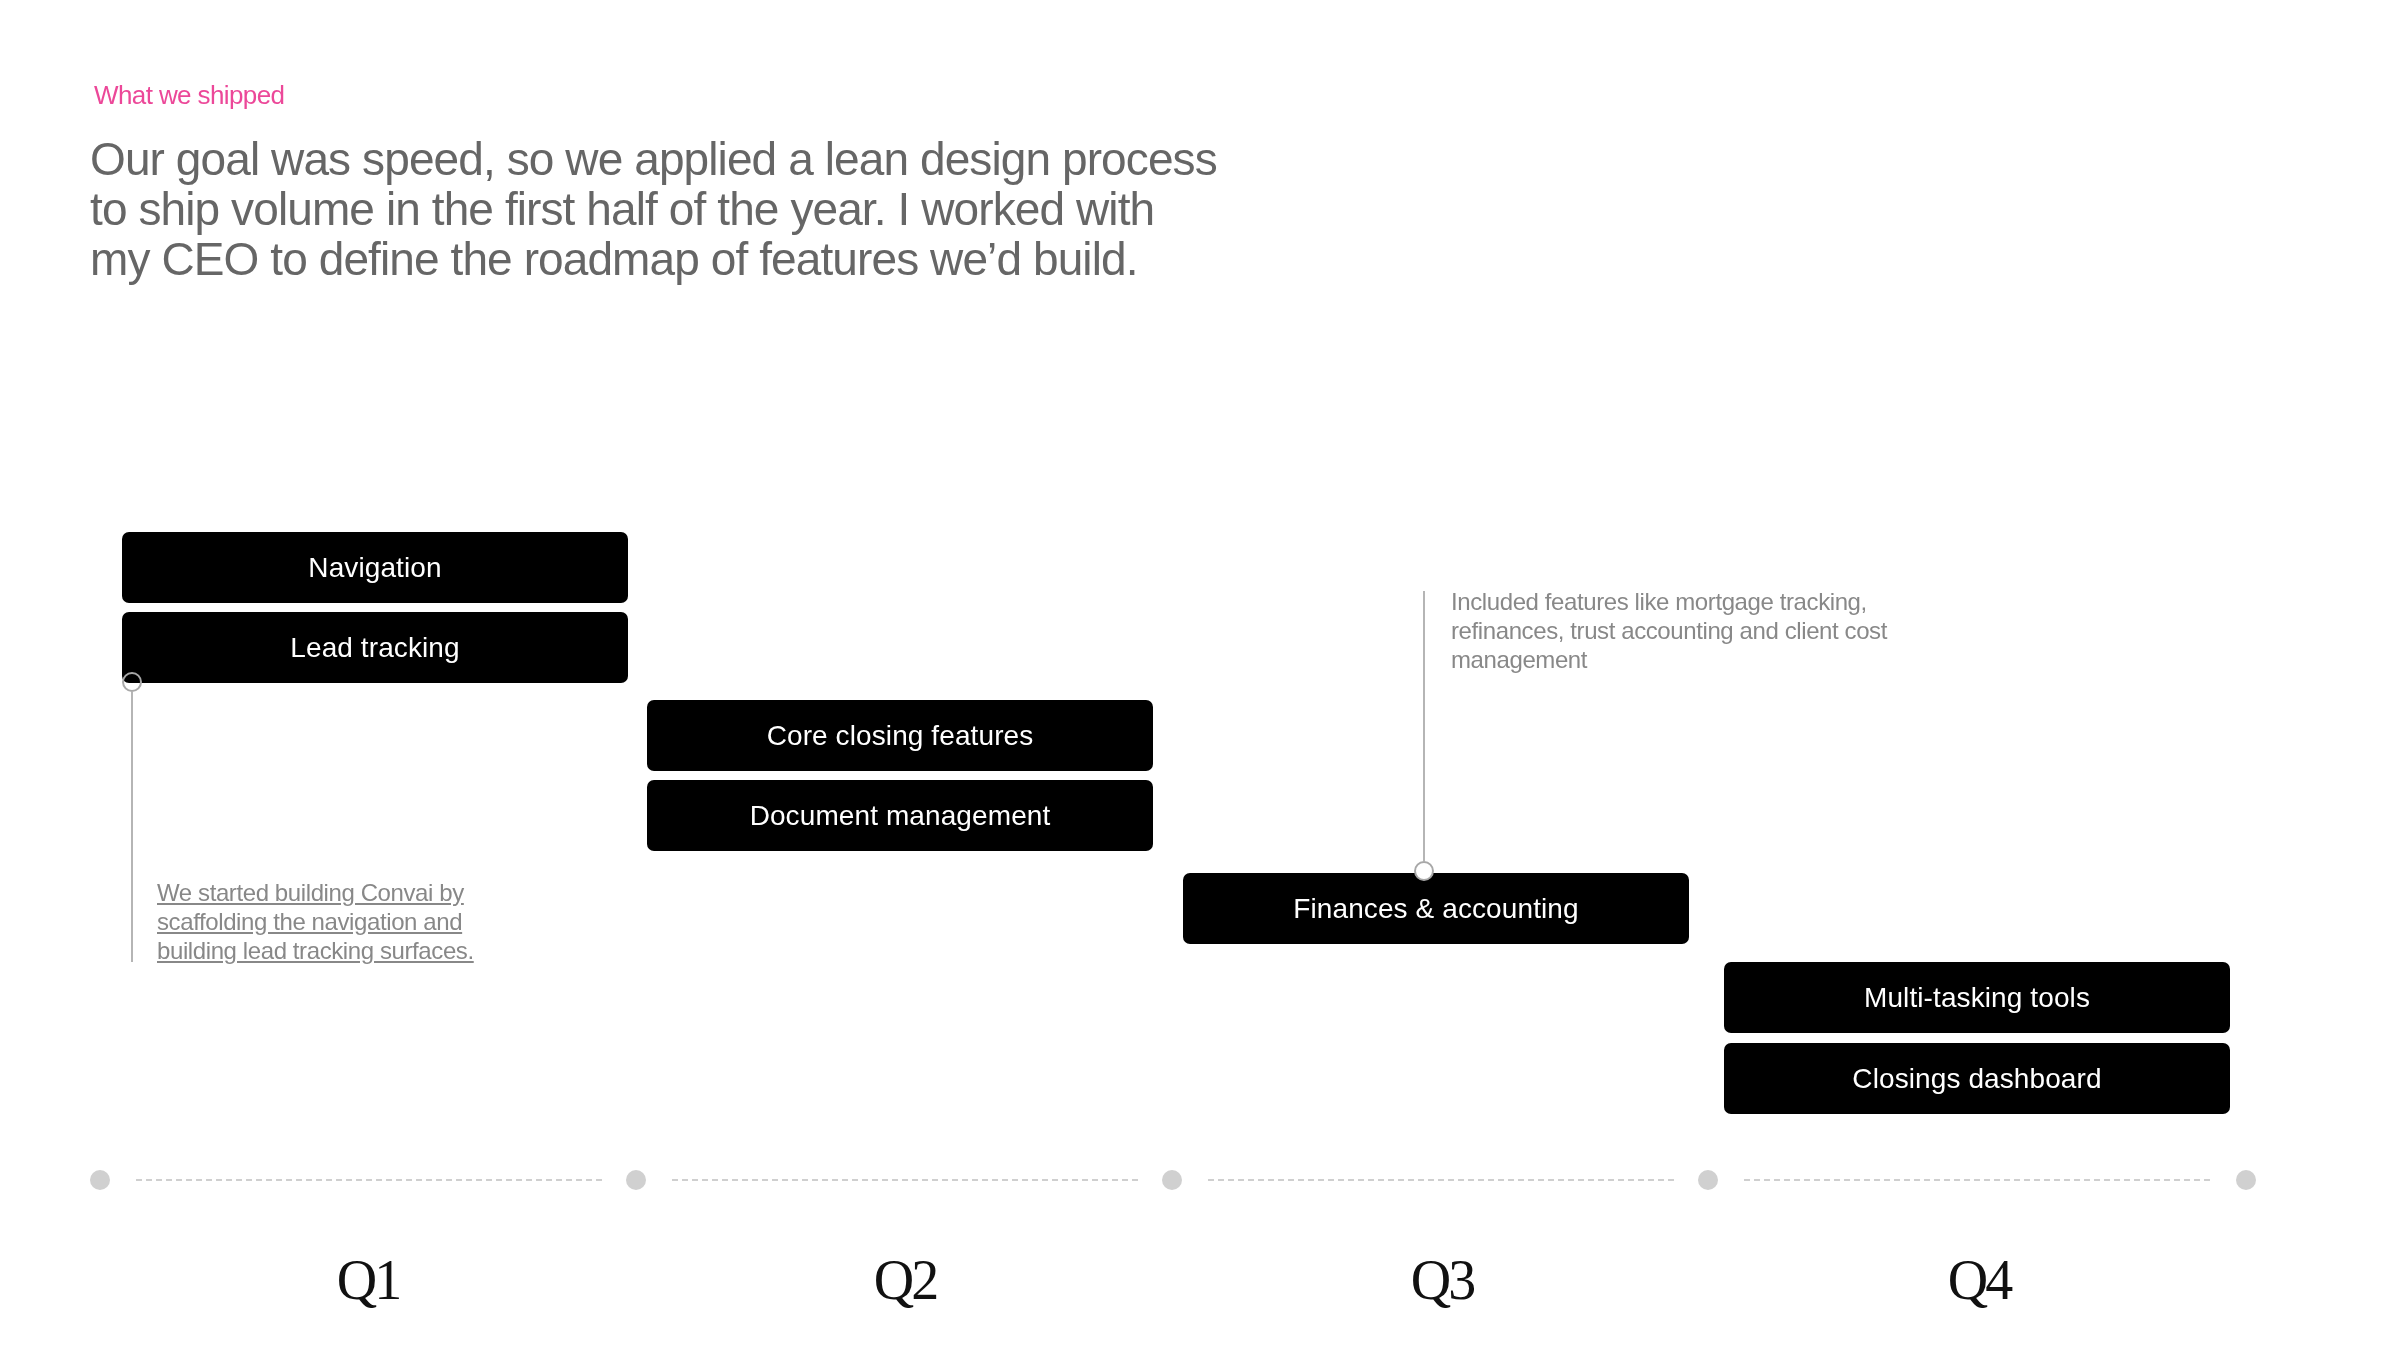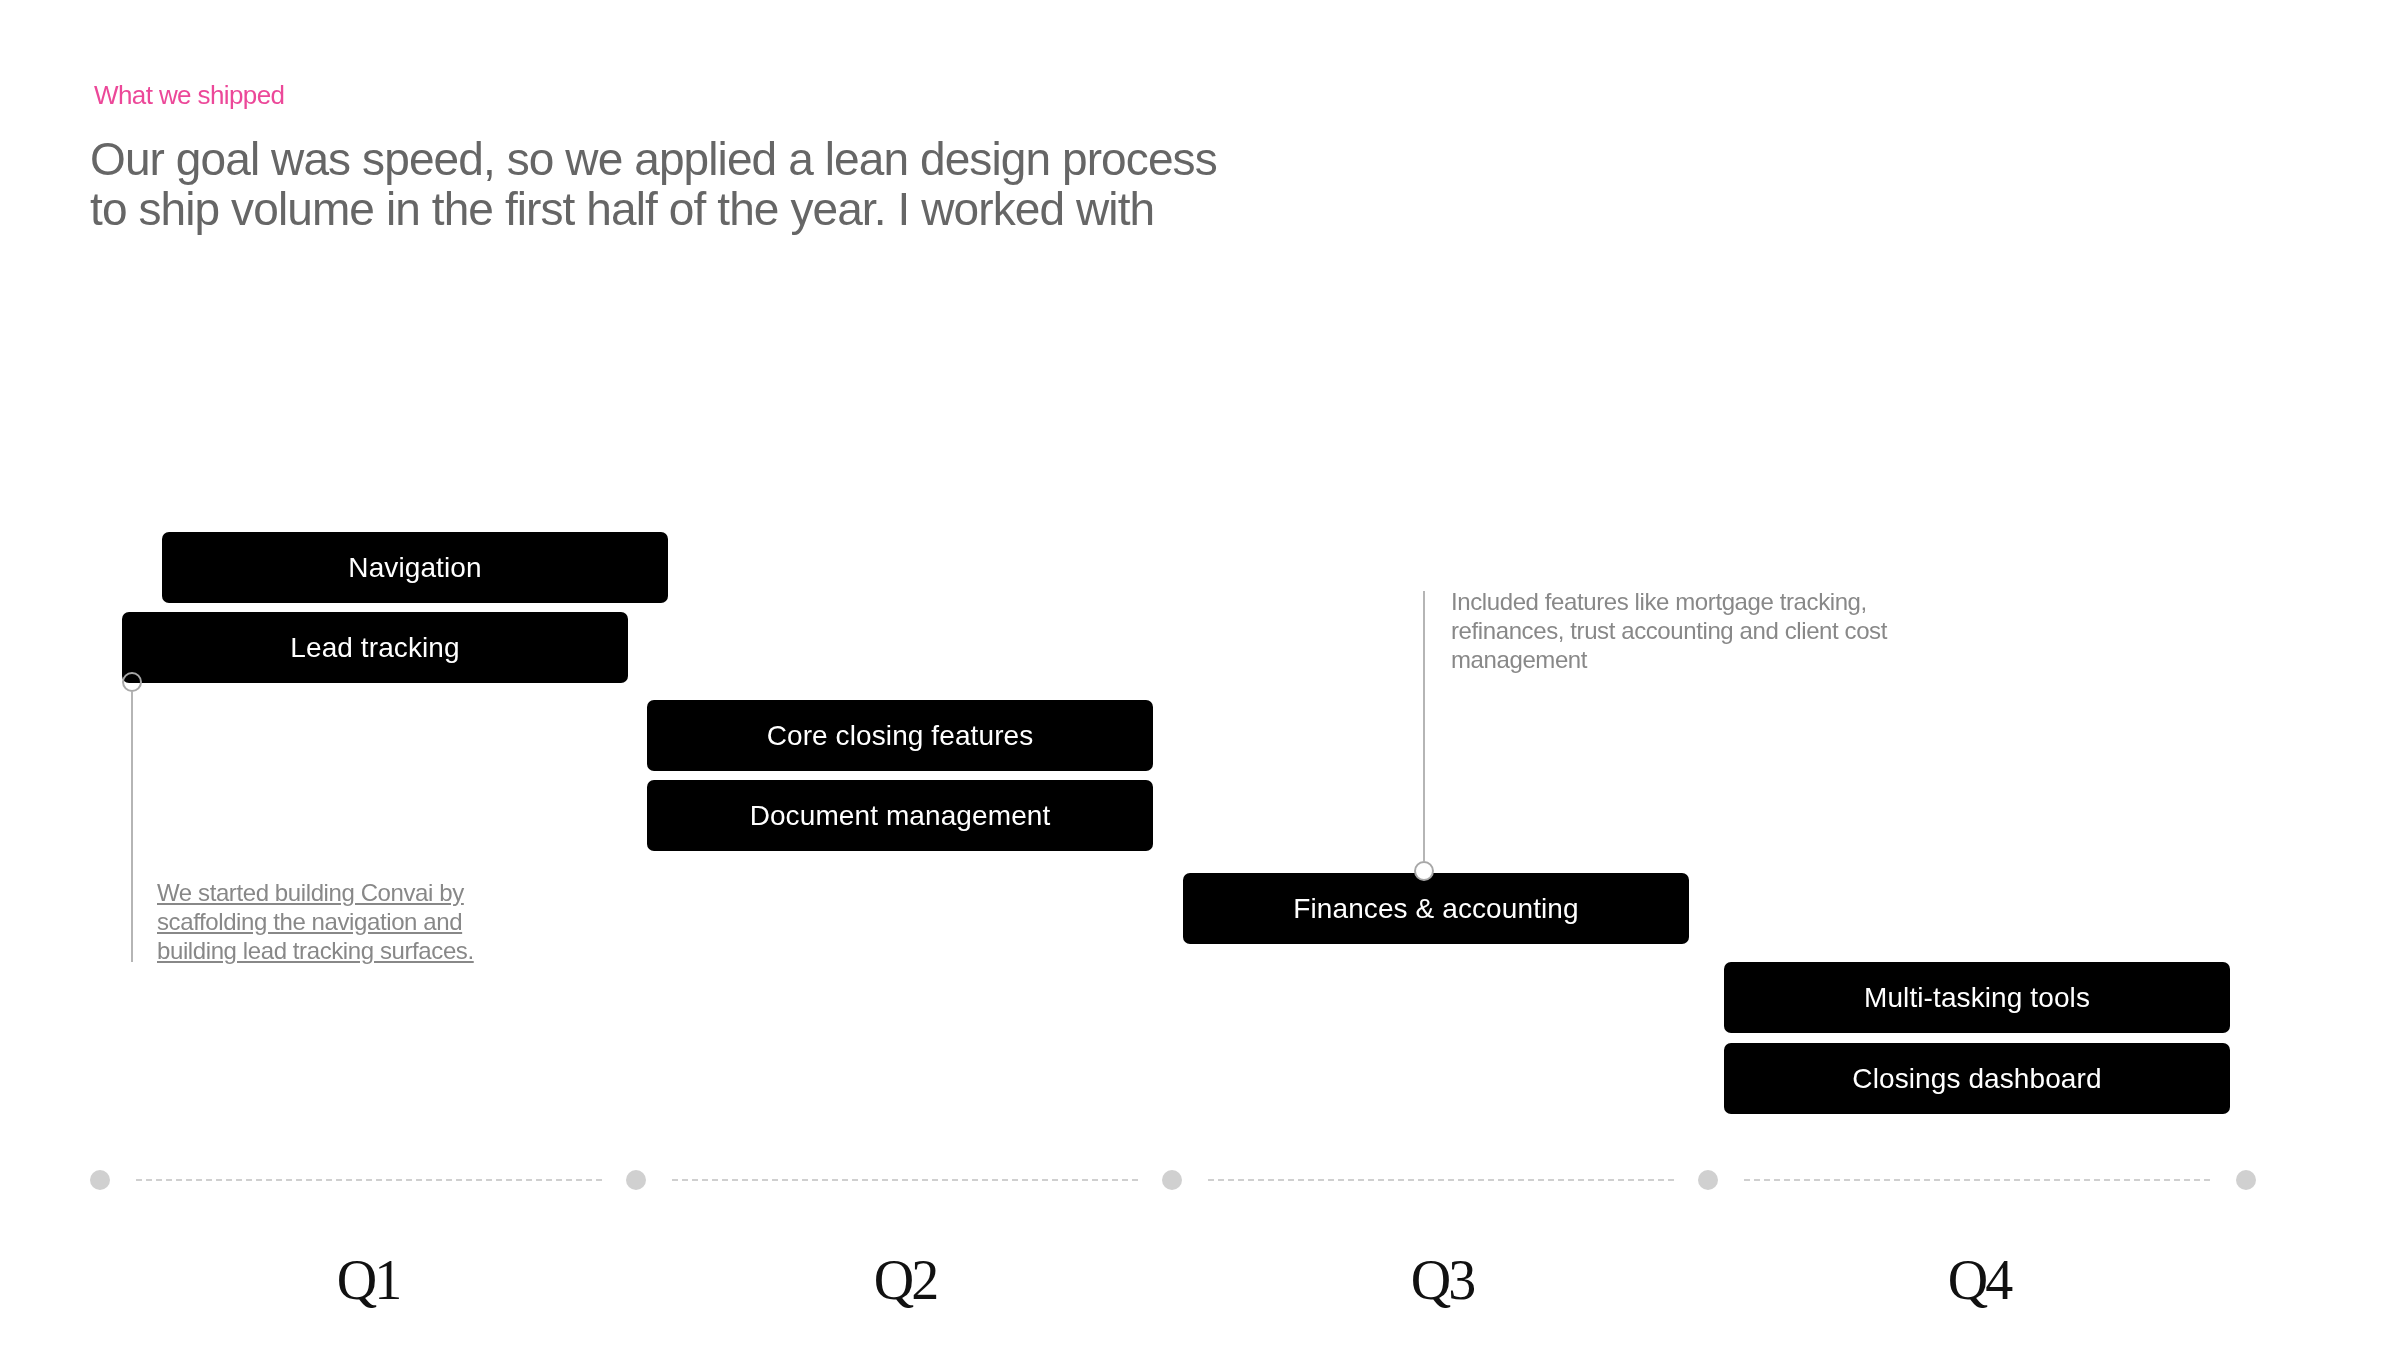--- a/index.html
+++ b/index.html
@@ -99,23 +99,24 @@
       margin-top: 36px;
     }
   </style>
 </head>
 <body>
 
 <div class="eyebrow">What we shipped</div>
 <div class="lead">
   <span class="line">Our goal was speed, so we applied a lean design process</span>
   <span class="line">to ship volume in the first half of the year. I worked with</span>
+  <span class="line">my CEO to define the roadmap of features we’d build.</span>
 </div>
 
-<div class="box" style="left:122px; top:532px;margin-left:40px;">Navigation</div>
+<div class="box" style="left:122px; top:532px;">Navigation</div>
 <div class="box" style="left:122px; top:612px;">Lead tracking</div>
 
 <div class="vline" style="left:131px; top:692px; height:270px;"></div>
 <div class="pin" style="left:122px; top:672px;"></div>
 <div class="note" style="left:157px; top:878px;text-decoration:underline;">
   <span class="line">We started building Convai by</span>
   <span class="line">scaffolding the navigation and</span>
   <span class="line">building lead tracking surfaces.</span>
 </div>
 

